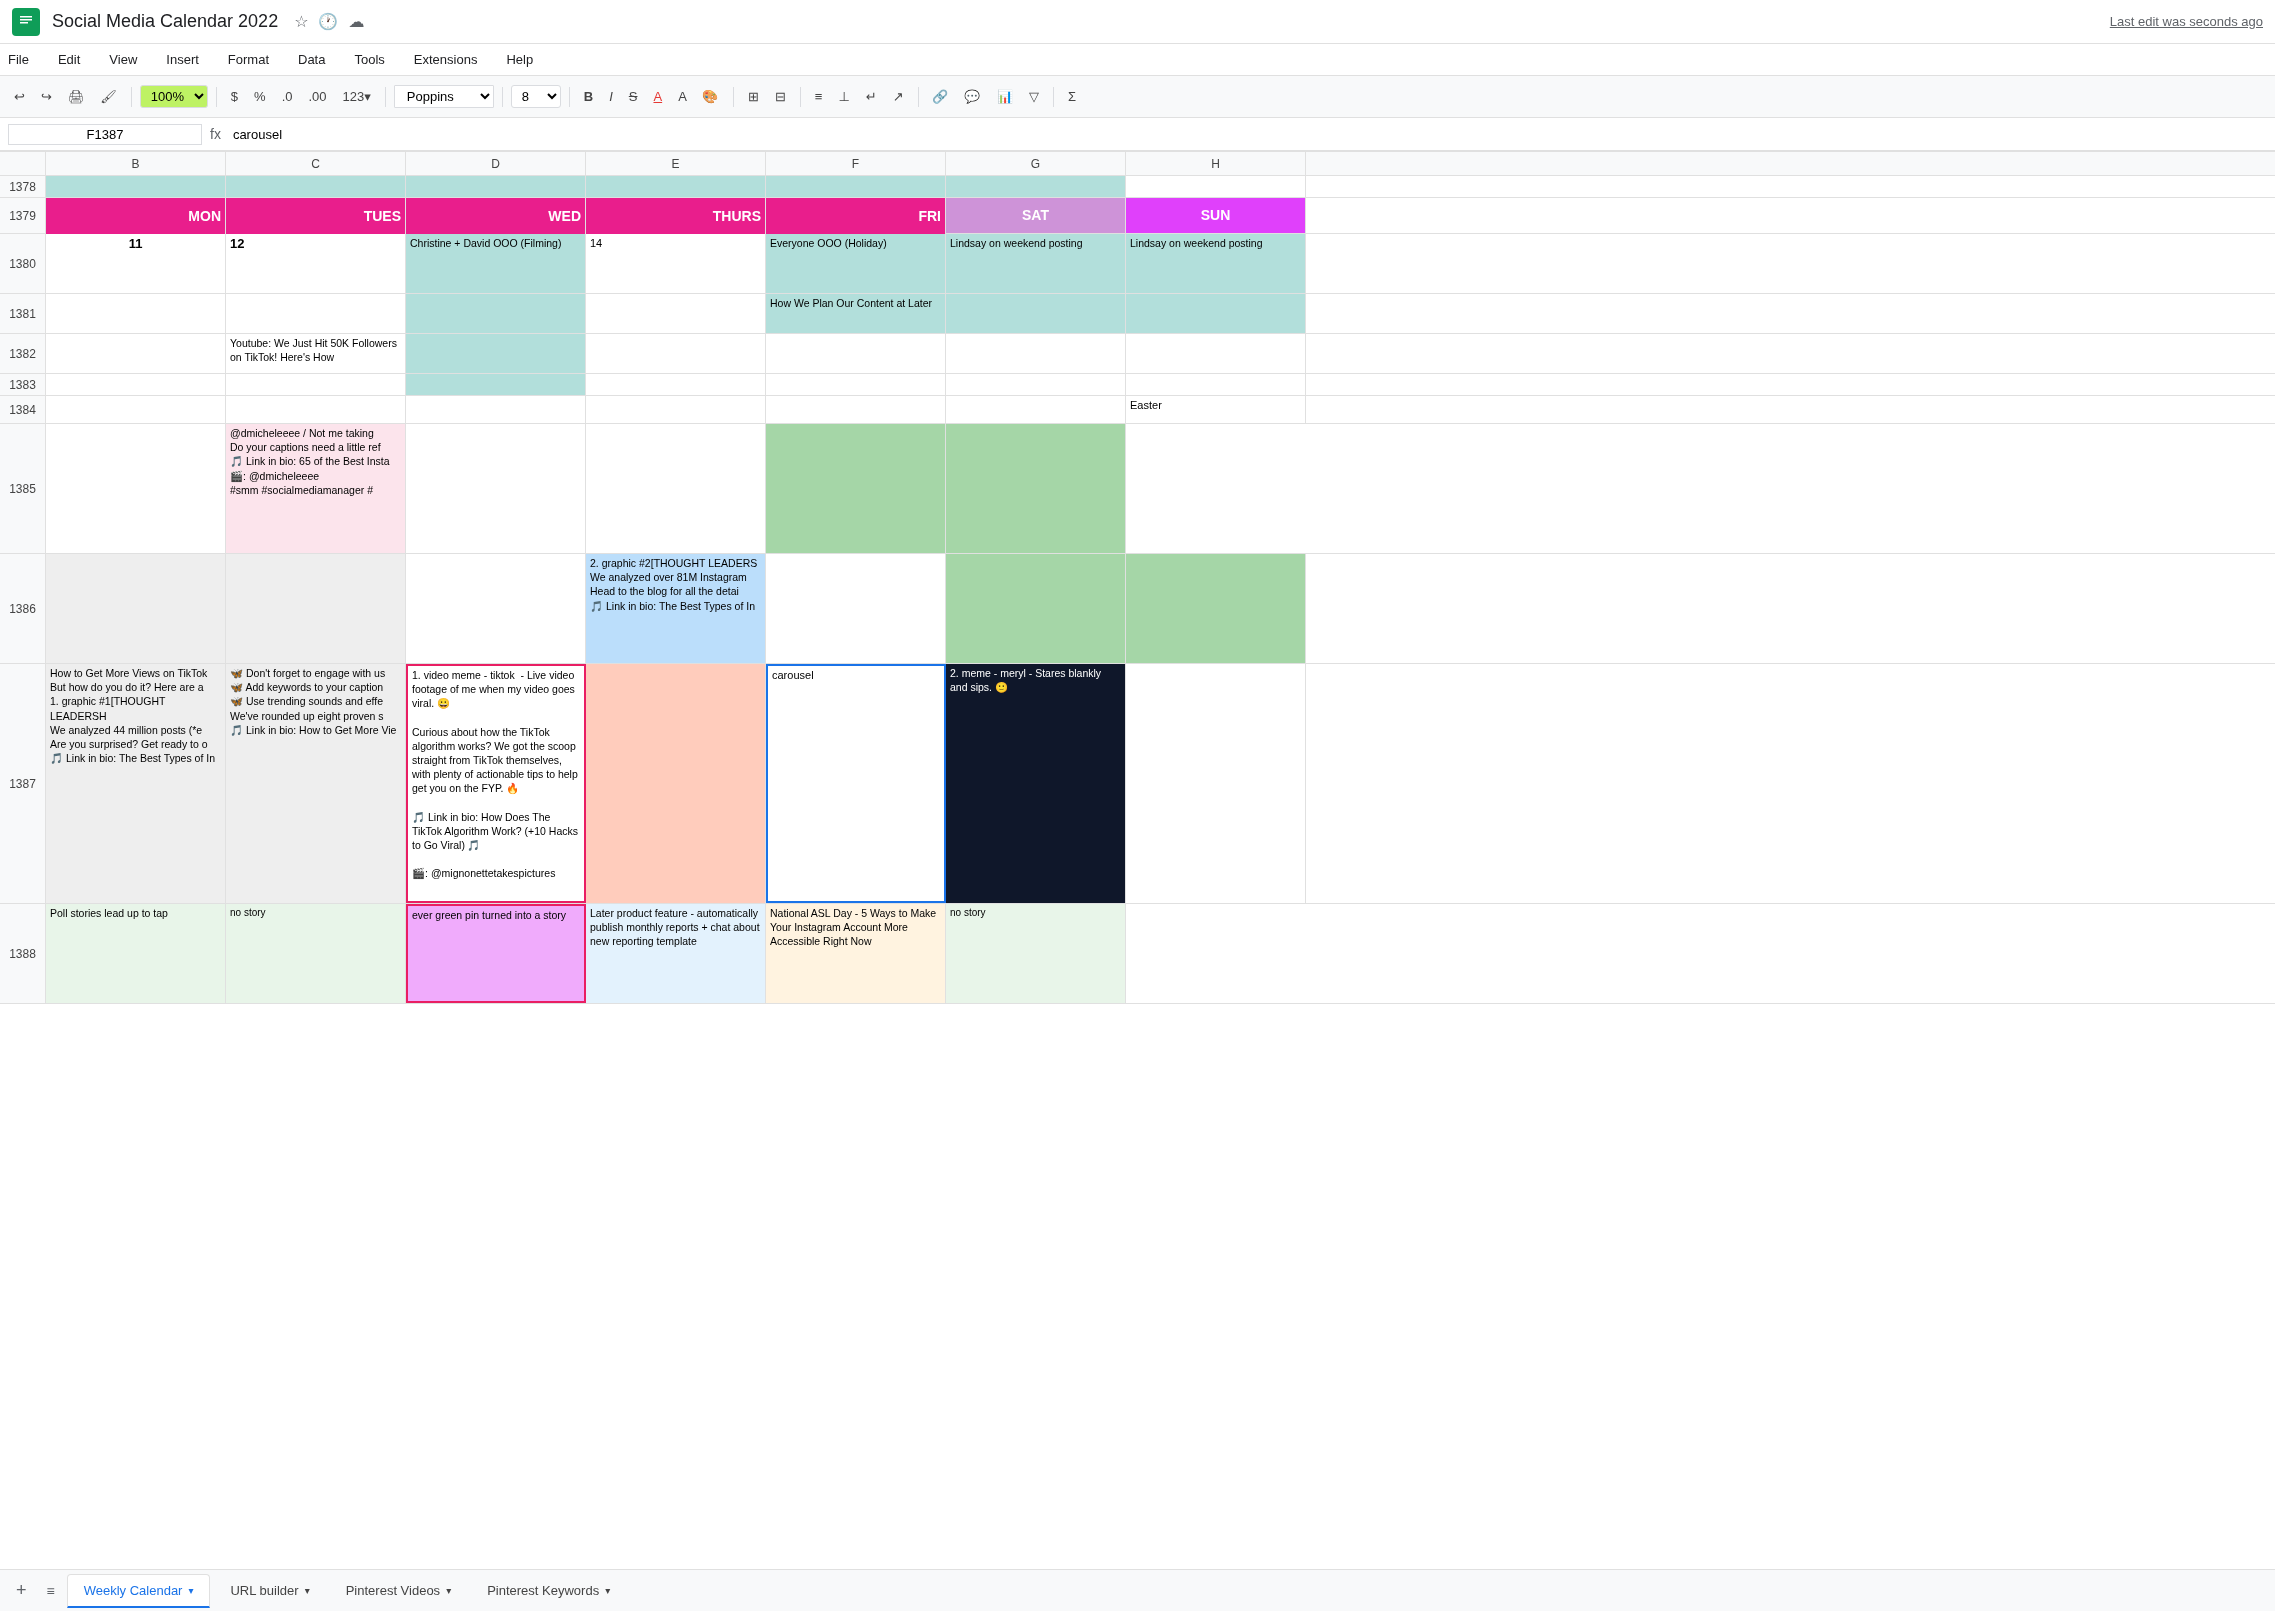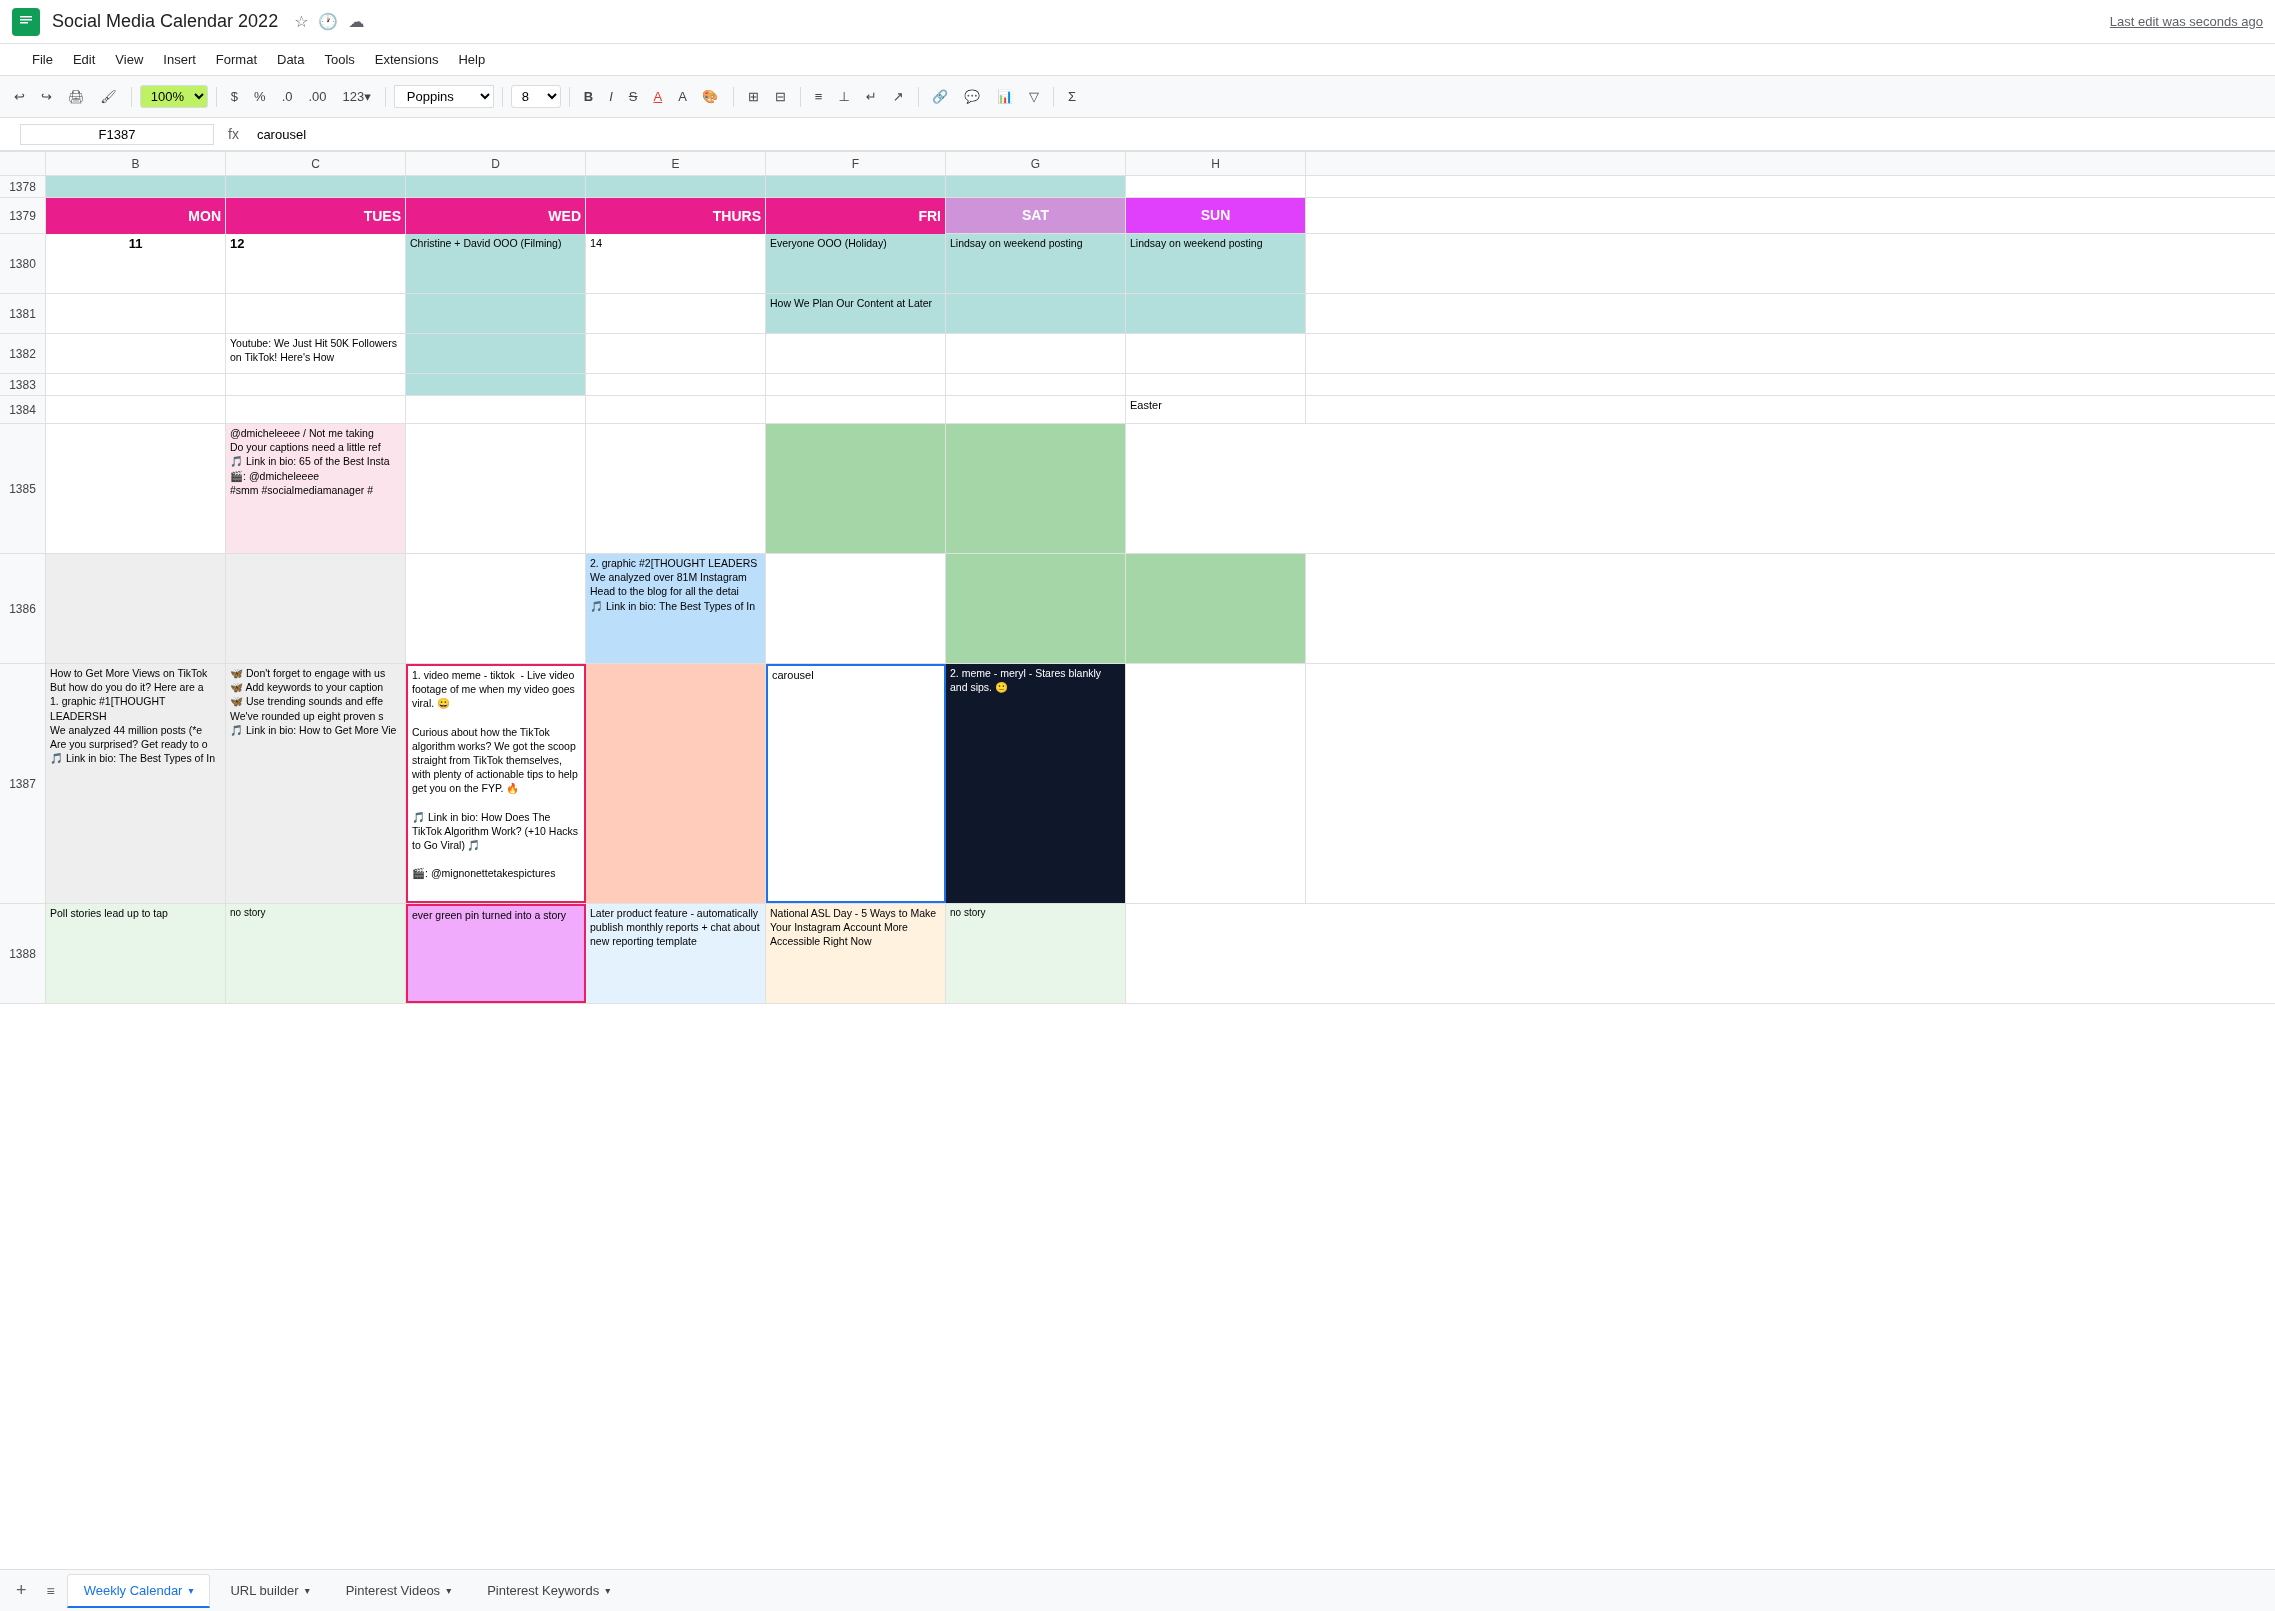--- a/index.html
+++ b/index.html
@@ -6,36 +6,36 @@
     body { font-family: Arial, sans-serif; font-size: 12px; background: #fff; overflow: hidden; width: 2275px; height: 1611px; }
 
     
     .top-bar { display: flex; align-items: center; padding: 6px 12px; gap: 8px; border-bottom: 1px solid #e0e0e0; height: 44px; }
     .app-logo { width: 28px; height: 28px; background: #0f9d58; border-radius: 4px; display: flex; align-items: center; justify-content: center; }
     .doc-title { font-size: 18px; font-weight: 500; color: #202124; margin-left: 4px; }
     .doc-icons { display: flex; gap: 10px; margin-left: 8px; color: #5f6368; font-size: 16px; }
     .last-edit { margin-left: auto; color: #5f6368; font-size: 13px; text-decoration: underline; cursor: pointer; }
 
     
-    .menu-bar { display: flex; align-items: center; padding: 2px 24px; gap: 4px; border-bottom: 1px solid #e0e0e0; height: 32px; }
+    .menu-bar { display: flex; align-items: center; padding: 2px 0; gap: 13px; border-bottom: 1px solid #e0e0e0; height: 32px; }
     .menu-item { padding: 4px 8px; font-size: 13px; color: #202124; cursor: pointer; border-radius: 4px; }
 
     
     .toolbar { display: flex; align-items: center; padding: 4px 8px; gap: 4px; border-bottom: 1px solid #e0e0e0; height: 42px; background: #f8f9fa; }
     .toolbar-btn { padding: 4px 6px; font-size: 13px; color: #444; cursor: pointer; border: none; background: none; border-radius: 3px; }
     .toolbar-separator { width: 1px; height: 20px; background: #dadce0; margin: 0 4px; }
     .zoom-select { border: 1px solid #dadce0; border-radius: 3px; padding: 2px 6px; font-size: 13px; background: #bef264; }
     .font-select { border: 1px solid #dadce0; border-radius: 1px; padding: 2px 8px; font-size: 13px; background: white; min-width: 100px; }
     .font-size-select { border: 1px solid #dadce0; border-radius: 3px; padding: 2px 6px; font-size: 13px; background: white; width: 50px; }
     .toolbar-bold { font-weight: bold; }
     .toolbar-italic { font-style: italic; }
     .toolbar-strike { text-decoration: line-through; }
 
     
-    .formula-bar { display: flex; align-items: center; padding: 3px 20px; border-bottom: 2px solid #e0e0e0; height: 34px; gap: 14px; }
+    .formula-bar { display: flex; align-items: center; padding: 3px 8px; border-bottom: 2px solid #e0e0e0; height: 34px; gap: 8px; }
     .cell-ref { border: 1px solid #dadce0; padding: 2px 8px; font-size: 13px; min-width: 80px; text-align: center; }
     .fx-icon { color: #5f6368; font-size: 14px; }
     .formula-input { flex: 1; border: none; outline: none; font-size: 13px; padding: 2px 4px; }
 
     
     .sheet-container { display: flex; flex-direction: column; height: calc(1611px - 44px - 32px - 42px - 34px - 42px); }
 
     
     .col-header-row { display: flex; border-bottom: 1px solid #e0e0e0; background: #f8f9fa; height: 24px; }
     .row-num-header { width: 46px; min-width: 46px; border-right: 1px solid #e0e0e0; background: #f8f9fa; }

